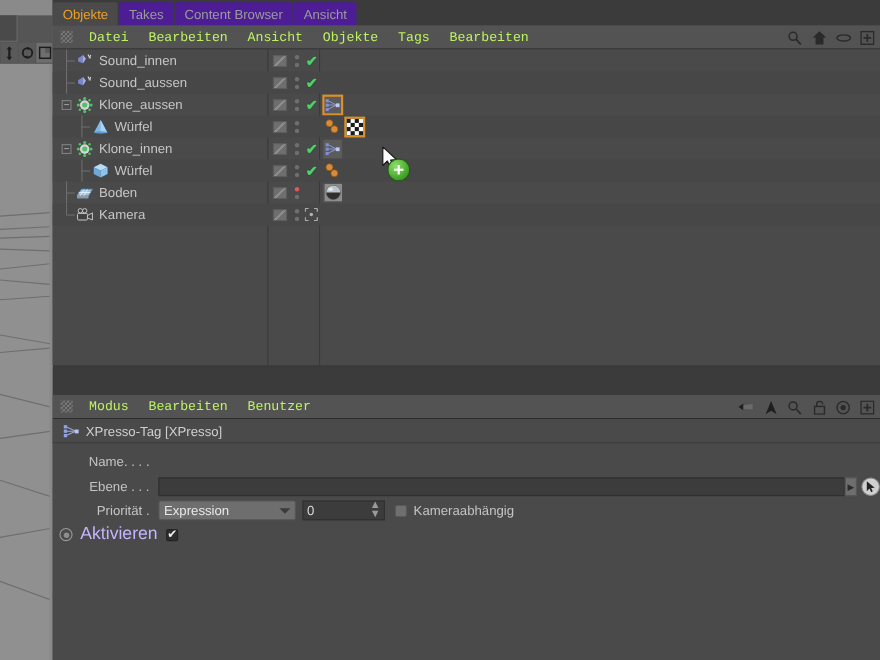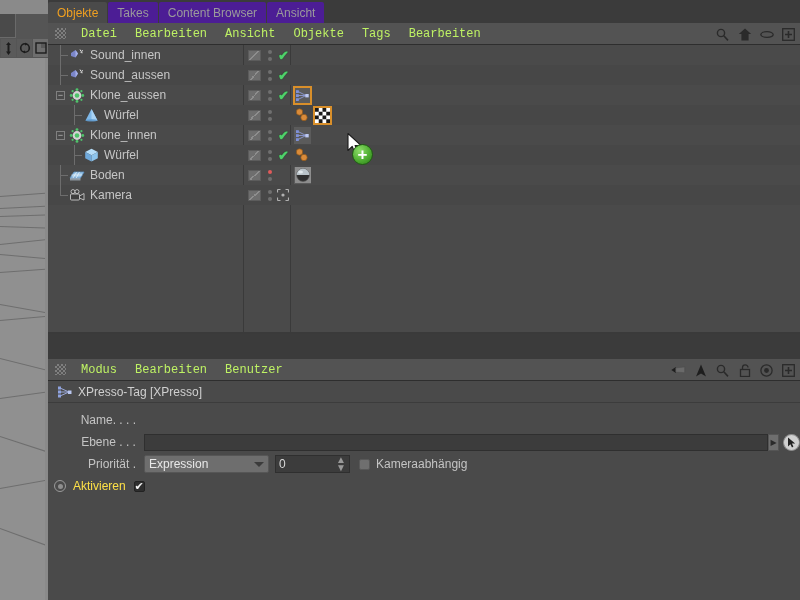--- a/index.html
+++ b/index.html
@@ -688,20 +688,20 @@
         </span>
         <span style="width:9px;"></span>
         <span class="cbox"></span>
         <span style="width:6px;"></span>
         <span style="color:#c4c4c4;font-size:12px;">Kameraabhängig</span>
       </div>
 
       <div class="frow" style="padding-left:6px;">
         <span class="radio"></span>
         <span style="width:7px;"></span>
-        <span style="color:#fde047;font-size:12px;">Aktivieren</span>
+        <span style="color:#c4b5fd;font-size:16px;">Aktivieren</span>
         <span style="width:8px;"></span>
         <span class="cbox checked"></span>
       </div>
 
     </div>
   </div>
 </div>
 
 </body></html>

